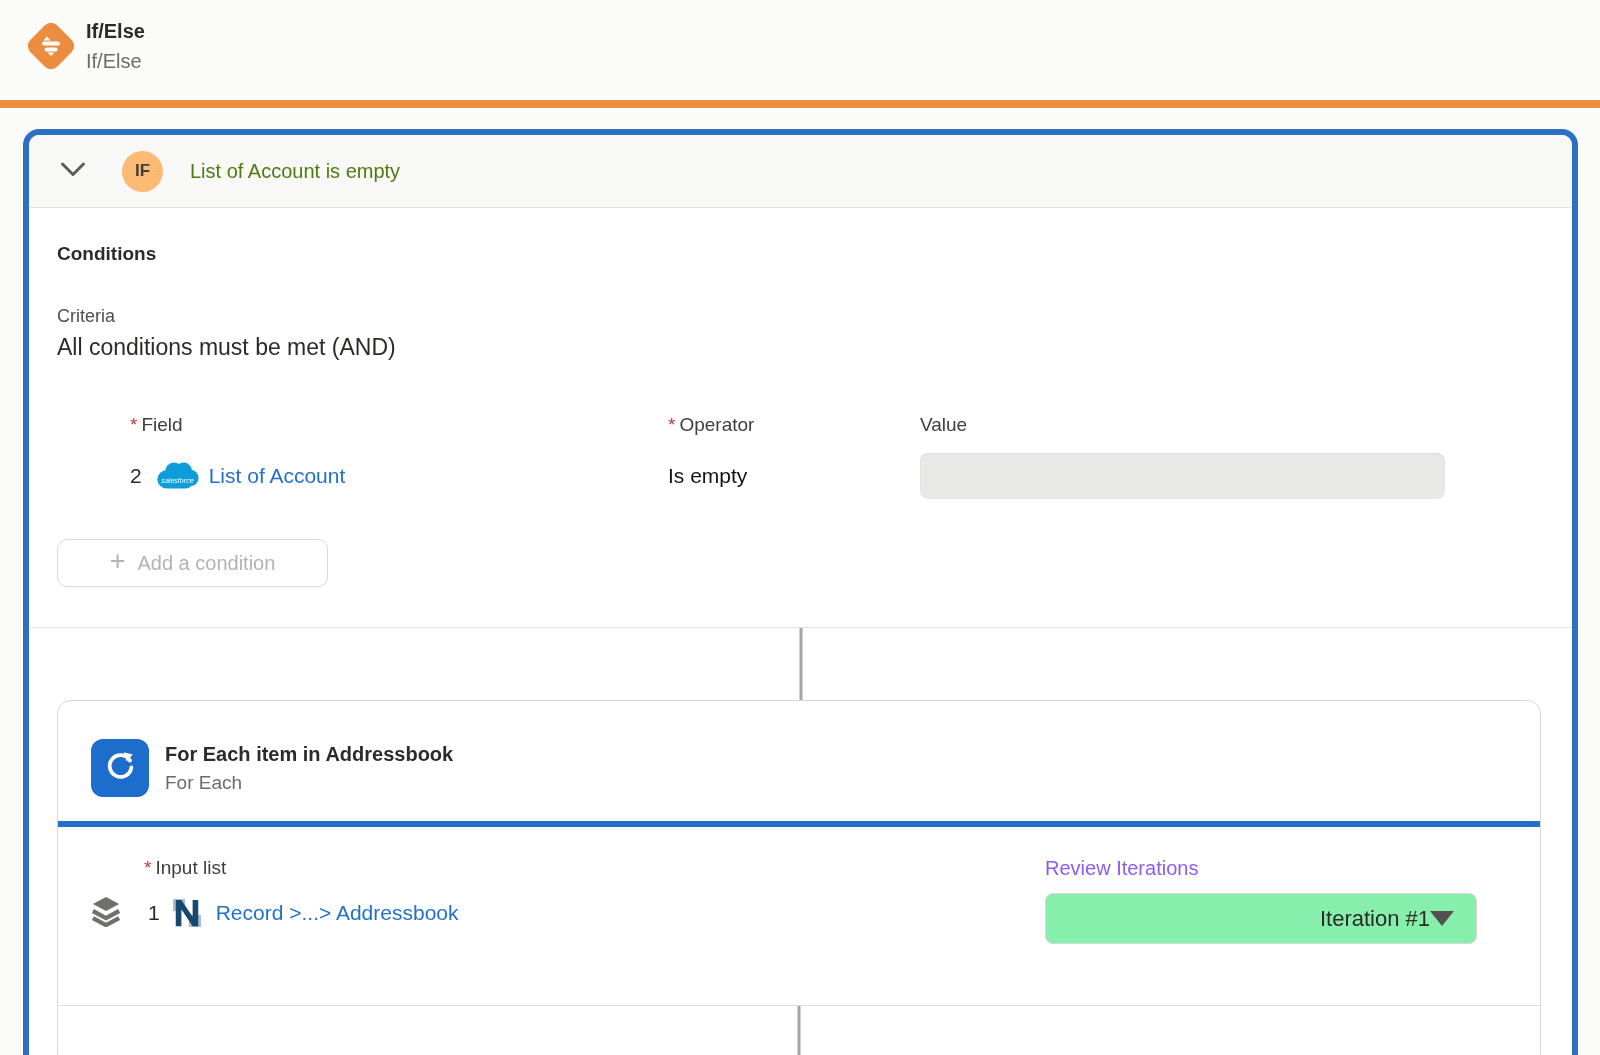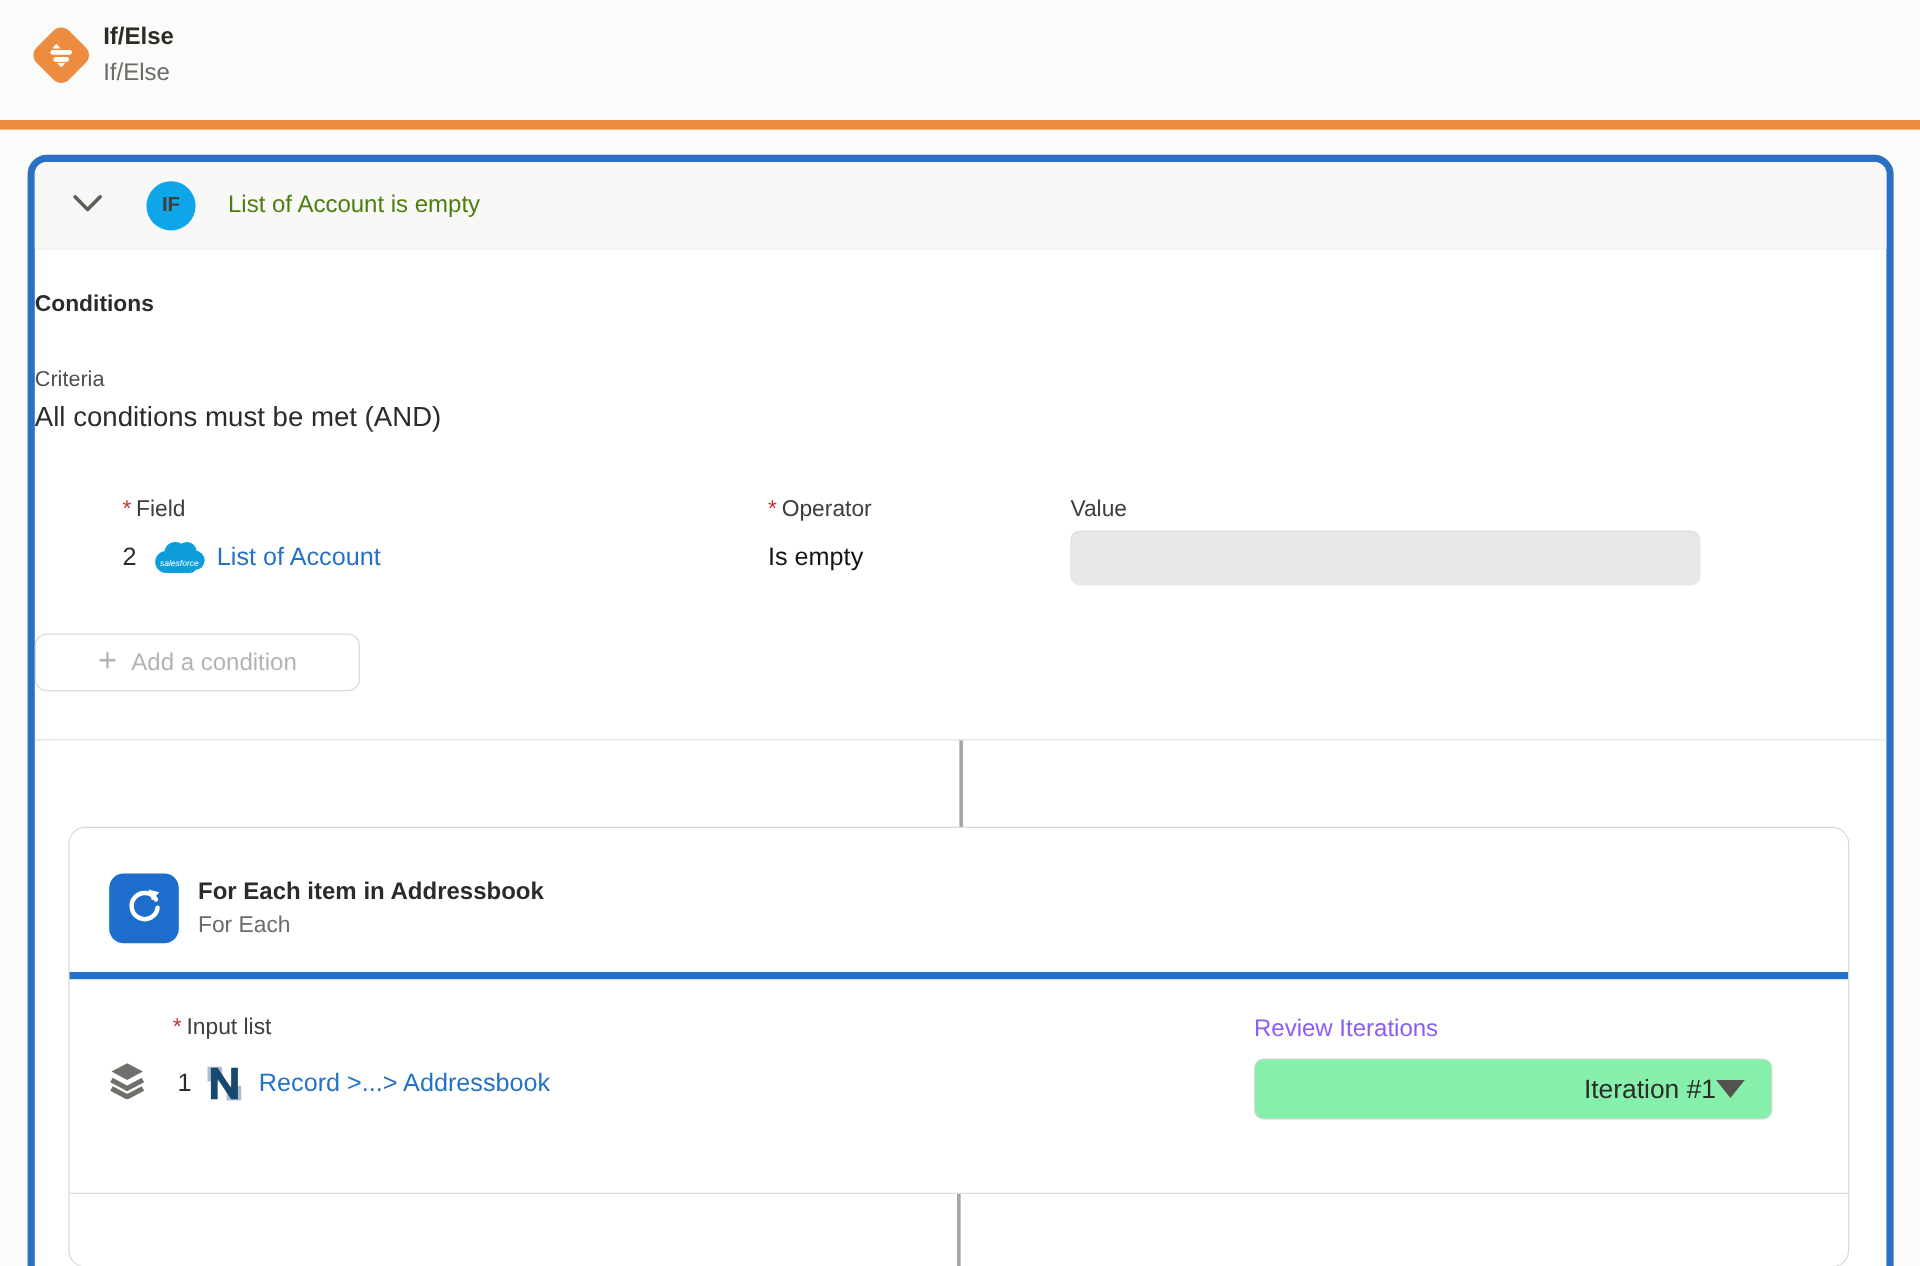--- a/index.html
+++ b/index.html
@@ -28,33 +28,33 @@
     margin: 21px 0 0 23px; width: 1555px; height: 980px;
     border: 6px solid #2B70C3; border-radius: 16px; background: #fff;
   }
   .if-header {
     height: 73px; background: #F8F8F7; border-bottom: 1px solid #E3E3E1;
     border-radius: 10px 10px 0 0;
     display: flex; align-items: center; padding-left: 25px;
   }
   .chevron-btn { background: none; border: none; padding: 6px; cursor: pointer; display: flex; }
   .if-badge {
-    width: 41px; height: 41px; border-radius: 50%; background: #0ea5e9;
+    width: 41px; height: 41px; border-radius: 50%; background: #fdba74;
     color: #403E3B; font-weight: bold; font-size: 17px;
     display: flex; align-items: center; justify-content: center; margin-left: 30px;
   }
   .if-title { margin-left: 27px; font-size: 20px; color: #4d7c0f; }
 
   
-  .conditions-section { }
+  .conditions-section { padding-left: 28px; }
   .h-conditions { margin-top: 35px; font-size: 19px; font-weight: bold; }
   .lbl-criteria { margin-top: 41px; font-size: 18px; color: #514F4C; }
   .criteria-value { margin-top: 7px; font-size: 23px; }
 
-  .cond-grid { margin: 53px 0 0 73px; display: grid; grid-template-columns: 538px 252px 525px; row-gap: 6px; align-items: center; }
+  .cond-grid { margin: 53px 0 0 73px; display: grid; grid-template-columns: 538px 252px 525px; row-gap: 17px; align-items: center; }
   .cond-label { font-size: 19px; color: #3E3E3C; }
   .req { color: #C23934; margin-right: 4px; }
   .cell-field { display: flex; align-items: center; }
   .row-num { font-size: 21px; color: #2B2B28; }
   .sf-icon { margin: 0 9px 0 12px; display: flex; }
   .link { color: #2372C8; font-size: 21px; text-decoration: none; cursor: pointer; }
   .op-value { font-size: 21px; color: #141414; }
   .value-input {
     width: 525px; height: 46px; background: #E8E8E6; border: none; border-radius: 8px;
     box-shadow: inset 0 1px 2px rgba(0,0,0,0.05);

